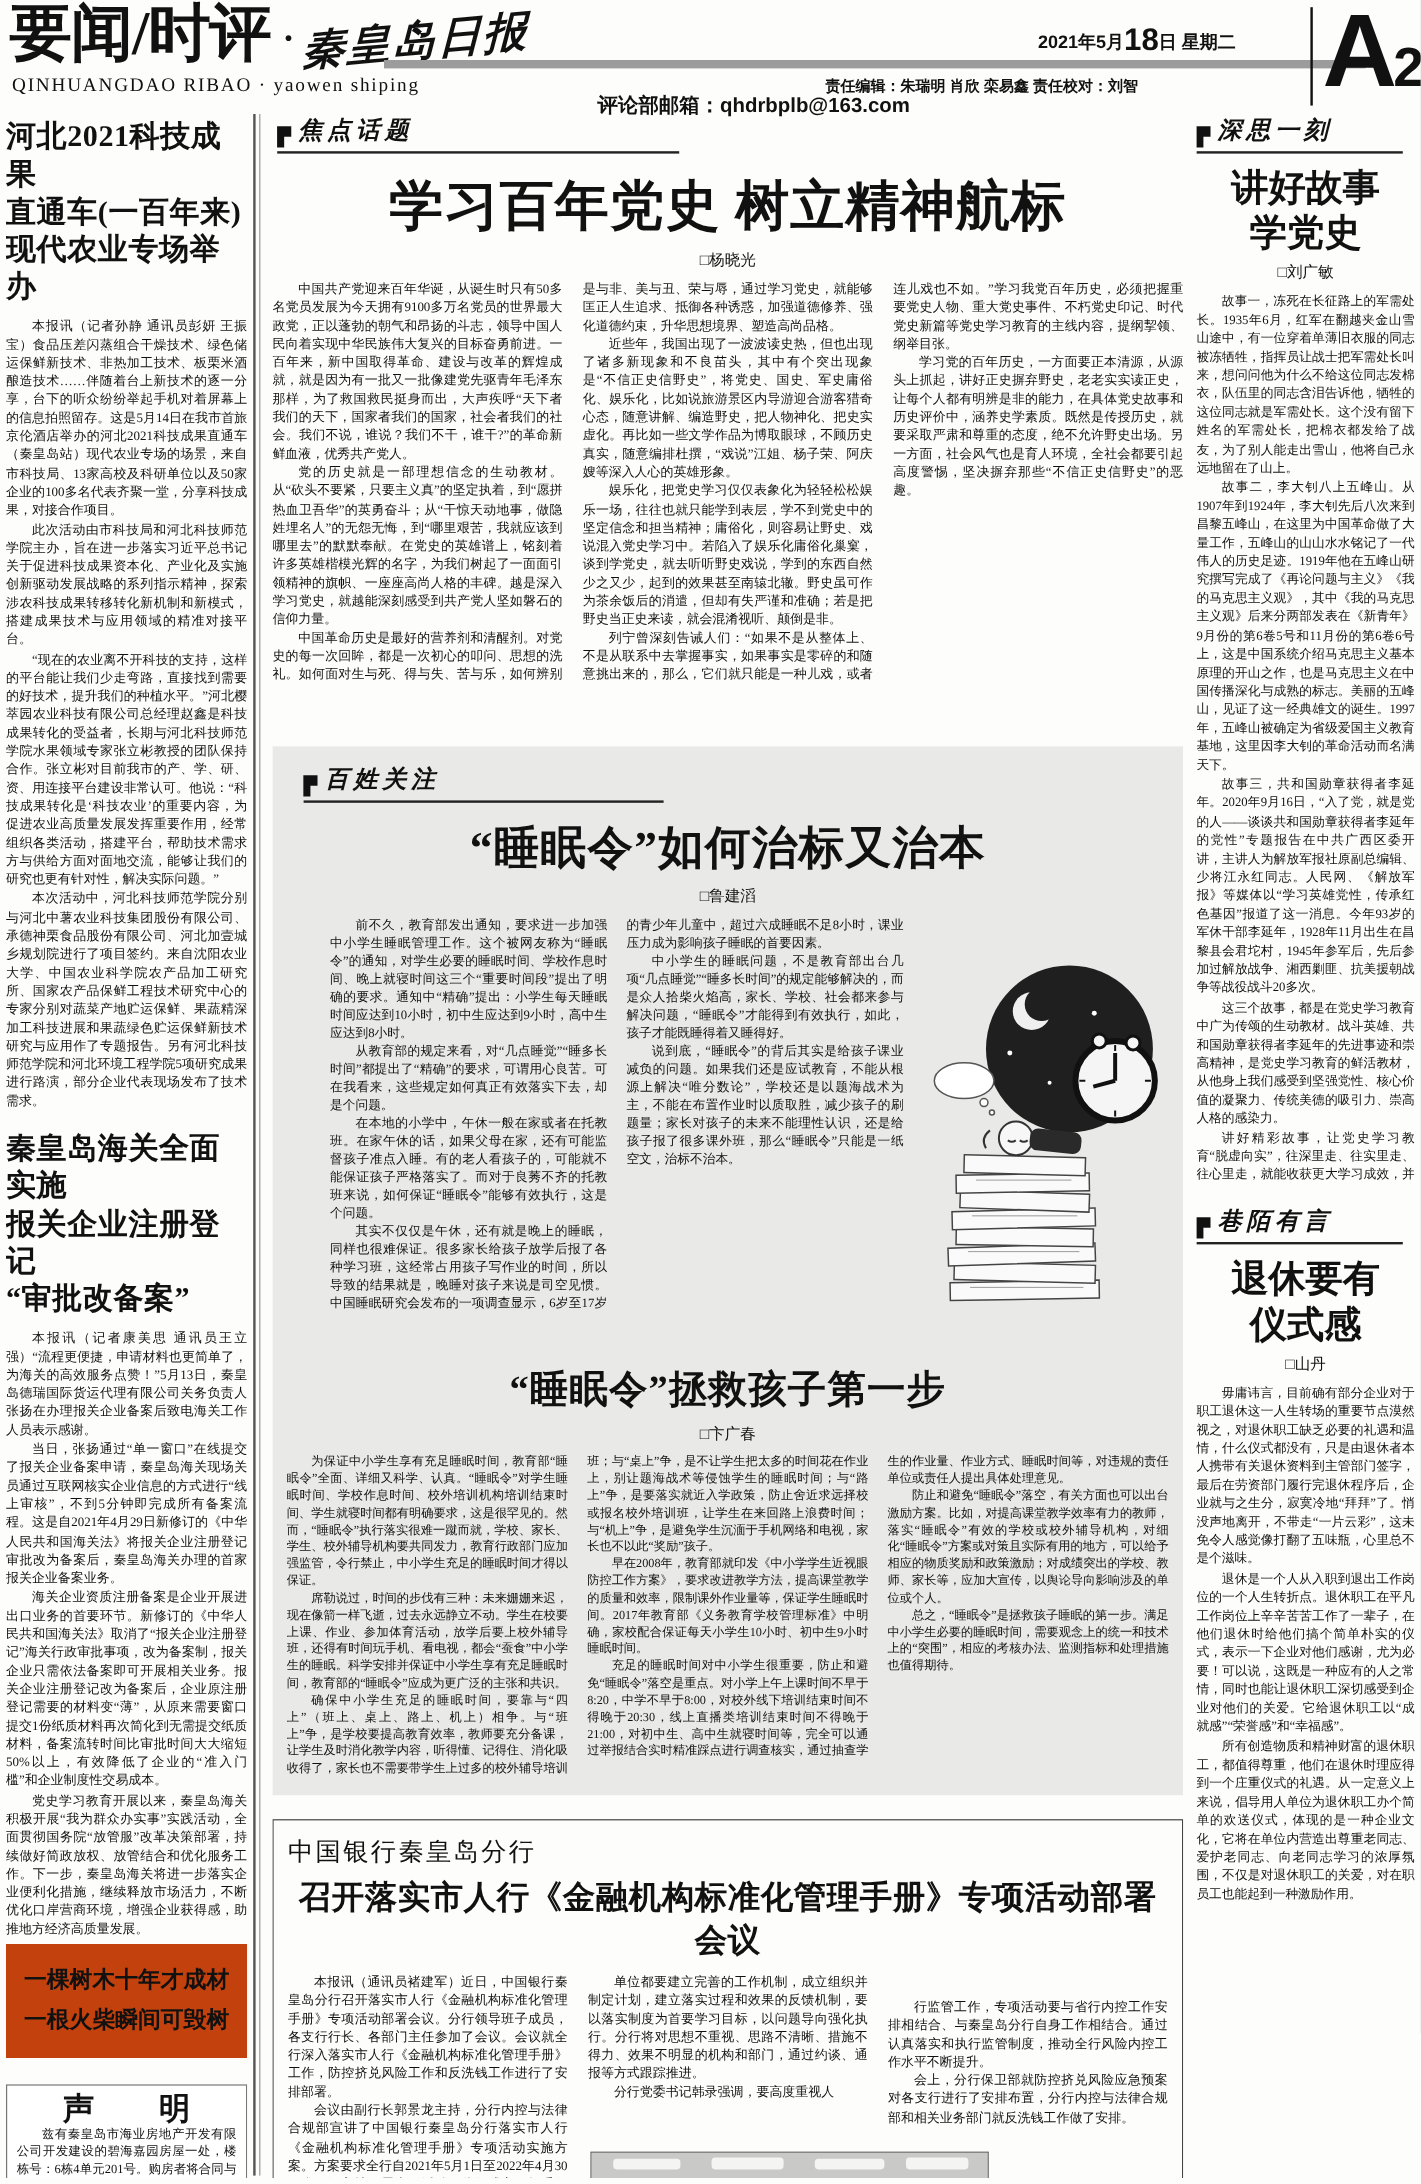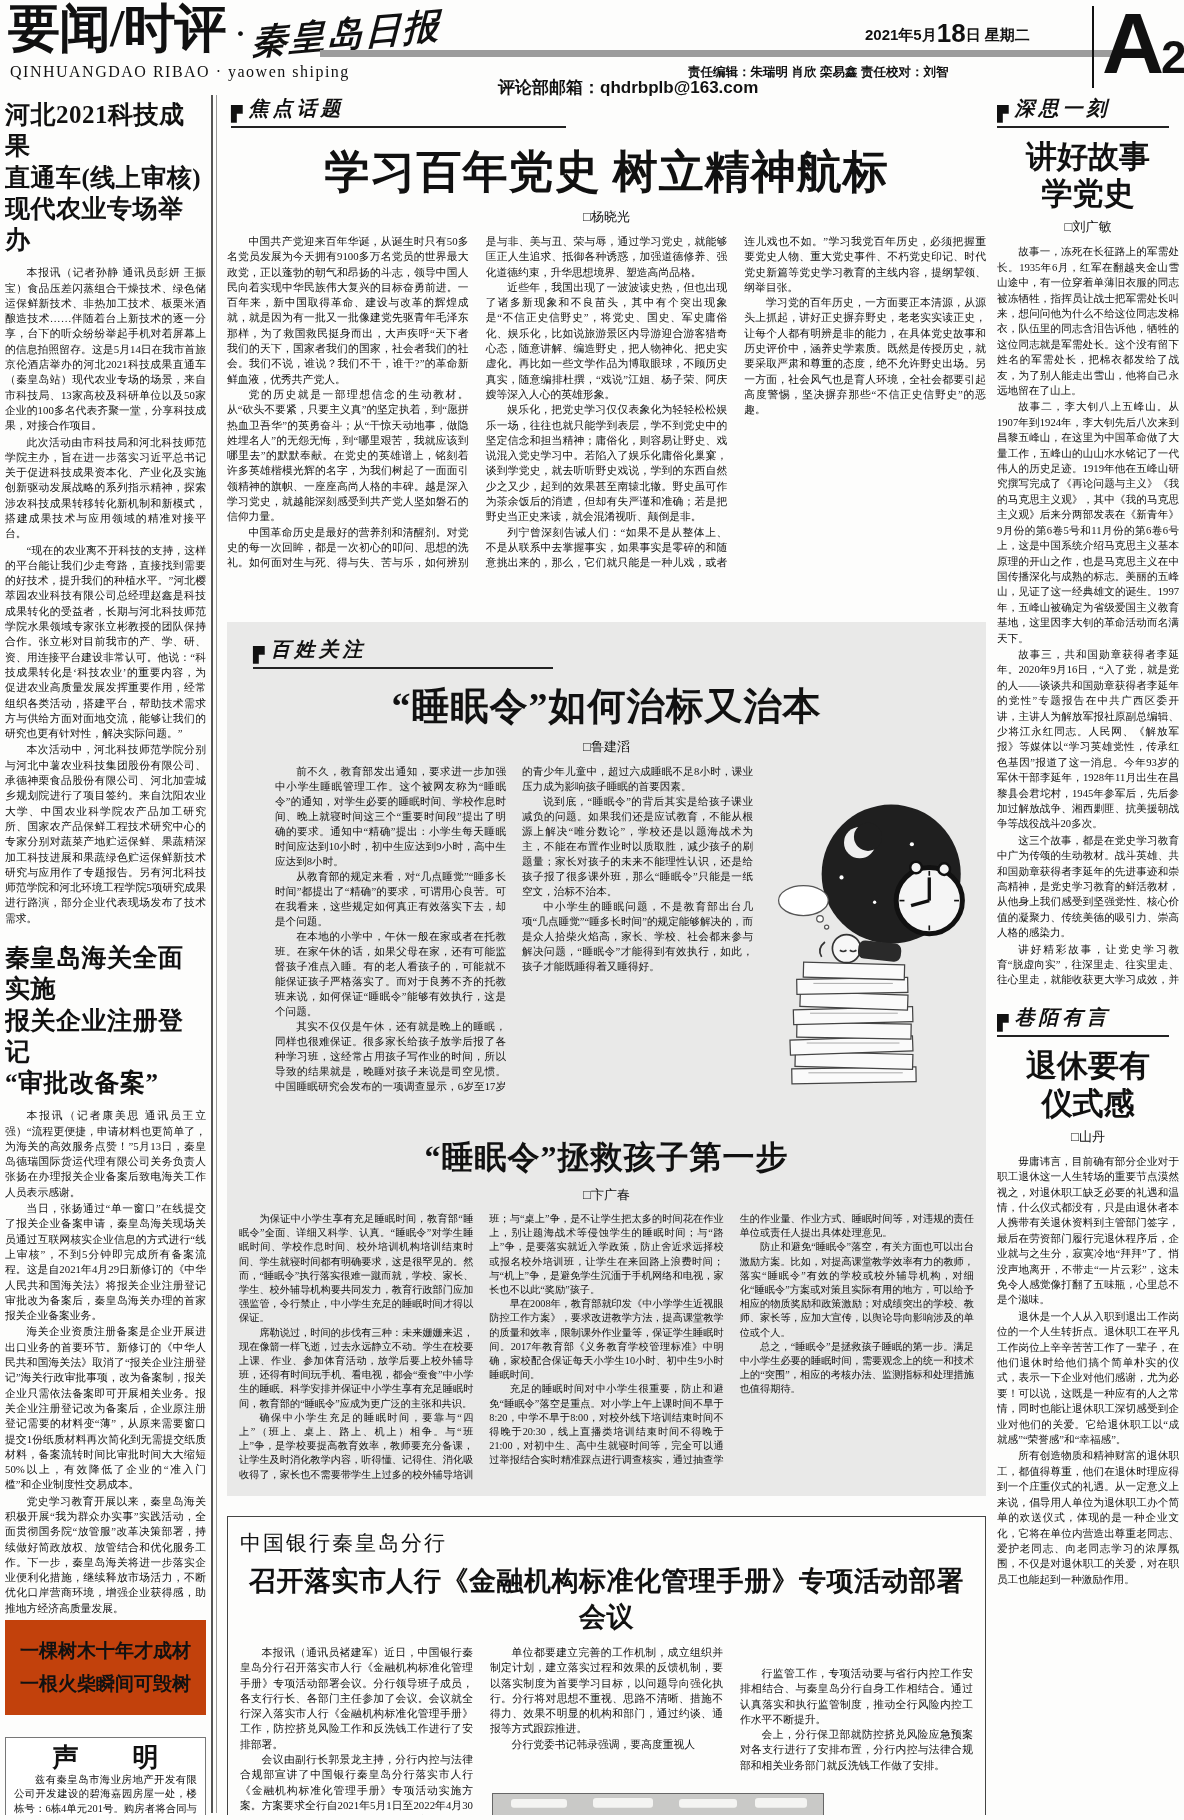--- a/index.html
+++ b/index.html
@@ -105,21 +105,21 @@
     <div class="mh-pagesep"></div>
     <div class="mh-pageno"><span class="big">A</span><span class="sub">2</span></div>
   </div>
 
   <div class="main">
 
     <div class="col-left body10">
       <section>
         <h2 class="lt-title">
             <p class="title-line">河北2021科技成果</p>
-            <p class="title-line">直通车(线上审核)</p>
+            <p class="title-line">直通车(一百年来)</p>
             <p class="title-line">现代农业专场举办</p>
           </h2>
         <div class="lt-body">
             <p class="para">本报讯（记者孙静 通讯员彭妍 王振宝）食品压差闪蒸组合干燥技术、绿色储运保鲜新技术、非热加工技术、板栗米酒酿造技术……伴随着台上新技术的逐一分享，台下的听众纷纷举起手机对着屏幕上的信息拍照留存。这是5月14日在我市首旅京伦酒店举办的河北2021科技成果直通车（秦皇岛站）现代农业专场的场景，来自市科技局、13家高校及科研单位以及50家企业的100多名代表齐聚一堂，分享科技成果，对接合作项目。</p>
             <p class="para">此次活动由市科技局和河北科技师范学院主办，旨在进一步落实习近平总书记关于促进科技成果资本化、产业化及实施创新驱动发展战略的系列指示精神，探索涉农科技成果转移转化新机制和新模式，搭建成果技术与应用领域的精准对接平台。</p>
             <p class="para">“现在的农业离不开科技的支持，这样的平台能让我们少走弯路，直接找到需要的好技术，提升我们的种植水平。”河北樱萃园农业科技有限公司总经理赵鑫是科技成果转化的受益者，长期与河北科技师范学院水果领域专家张立彬教授的团队保持合作。张立彬对目前我市的产、学、研、资、用连接平台建设非常认可。他说：“科技成果转化是‘科技农业’的重要内容，为促进农业高质量发展发挥重要作用，经常组织各类活动，搭建平台，帮助技术需求方与供给方面对面地交流，能够让我们的研究也更有针对性，解决实际问题。”</p>
             <p class="para">本次活动中，河北科技师范学院分别与河北中薯农业科技集团股份有限公司、承德神栗食品股份有限公司、河北加壹城乡规划院进行了项目签约。来自沈阳农业大学、中国农业科学院农产品加工研究所、国家农产品保鲜工程技术研究中心的专家分别对蔬菜产地贮运保鲜、果蔬精深加工科技进展和果蔬绿色贮运保鲜新技术研究与应用作了专题报告。另有河北科技师范学院和河北环境工程学院5项研究成果进行路演，部分企业代表现场发布了技术需求。</p>
           </div>
       </section>
       <section class="l-art2">
@@ -175,22 +175,22 @@
           <span class="sec-label">百姓关注</span>
         </div>
         <h2 class="bx-t1">“睡眠令”如何治标又治本</h2>
         <div class="byline">□鲁建滔</div>
         <div class="bx-row">
           <div class="bx-cols2">
               <p class="para">前不久，教育部发出通知，要求进一步加强中小学生睡眠管理工作。这个被网友称为“睡眠令”的通知，对学生必要的睡眠时间、学校作息时间、晚上就寝时间这三个“重要时间段”提出了明确的要求。通知中“精确”提出：小学生每天睡眠时间应达到10小时，初中生应达到9小时，高中生应达到8小时。</p>
               <p class="para">从教育部的规定来看，对“几点睡觉”“睡多长时间”都提出了“精确”的要求，可谓用心良苦。可在我看来，这些规定如何真正有效落实下去，却是个问题。</p>
               <p class="para">在本地的小学中，午休一般在家或者在托教班。在家午休的话，如果父母在家，还有可能监督孩子准点入睡。有的老人看孩子的，可能就不能保证孩子严格落实了。而对于良莠不齐的托教班来说，如何保证“睡眠令”能够有效执行，这是个问题。</p>
               <p class="para">其实不仅仅是午休，还有就是晚上的睡眠，同样也很难保证。很多家长给孩子放学后报了各种学习班，这经常占用孩子写作业的时间，所以导致的结果就是，晚睡对孩子来说是司空见惯。中国睡眠研究会发布的一项调查显示，6岁至17岁的青少年儿童中，超过六成睡眠不足8小时，课业压力成为影响孩子睡眠的首要因素。</p>
+              <p class="para">中小学生的睡眠问题，不是教育部出台几项“几点睡觉”“睡多长时间”的规定能够解决的，而是众人拾柴火焰高，家长、学校、社会都来参与解决问题，“睡眠令”才能得到有效执行，如此，孩子才能既睡得着又睡得好。</p>
               <p class="para">说到底，“睡眠令”的背后其实是给孩子课业减负的问题。如果我们还是应试教育，不能从根源上解决“唯分数论”，学校还是以题海战术为主，不能在布置作业时以质取胜，减少孩子的刷题量；家长对孩子的未来不能理性认识，还是给孩子报了很多课外班，那么“睡眠令”只能是一纸空文，治标不治本。</p>
-              <p class="para">中小学生的睡眠问题，不是教育部出台几项“几点睡觉”“睡多长时间”的规定能够解决的，而是众人拾柴火焰高，家长、学校、社会都来参与解决问题，“睡眠令”才能得到有效执行，如此，孩子才能既睡得着又睡得好。</p>
             </div>
           <div class="bx-cartoon">
             <svg width="100%" height="100%" viewBox="0 0 250 356" preserveAspectRatio="xMidYMid meet">
               <circle cx="150" cy="96" r="84" fill="#1f1f1f"></circle>
               <circle cx="112" cy="58" r="19" fill="#efefef"></circle>
               <circle cx="122" cy="51" r="17" fill="#1f1f1f"></circle>
               <circle cx="90" cy="100" r="2.5" fill="#fff"></circle>
               <circle cx="130" cy="130" r="2" fill="#fff"></circle>
               <circle cx="175" cy="60" r="2.5" fill="#fff"></circle>
               <circle cx="200" cy="90" r="2" fill="#fff"></circle>

